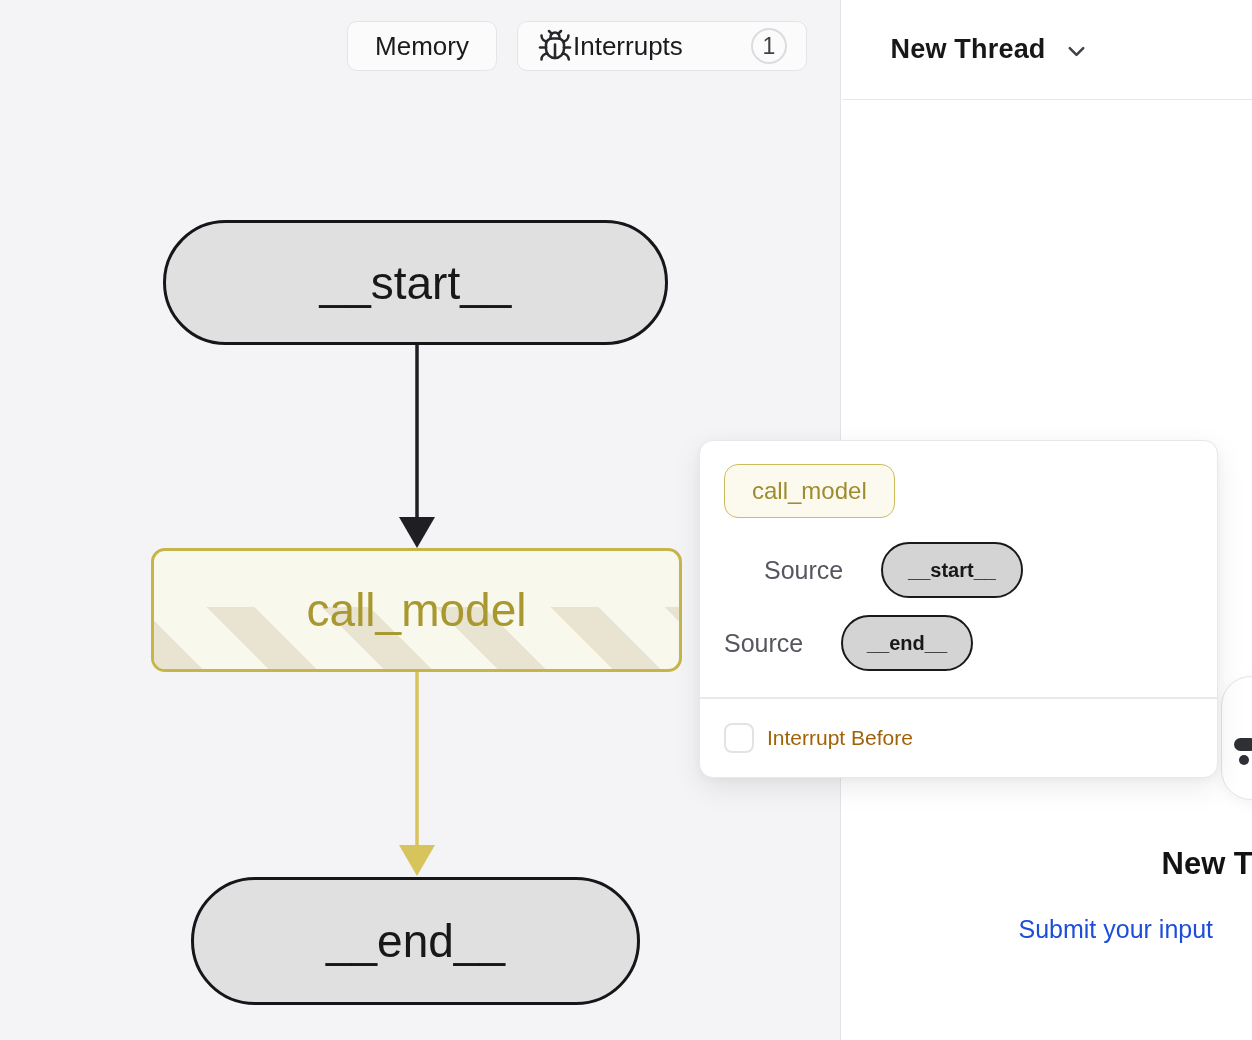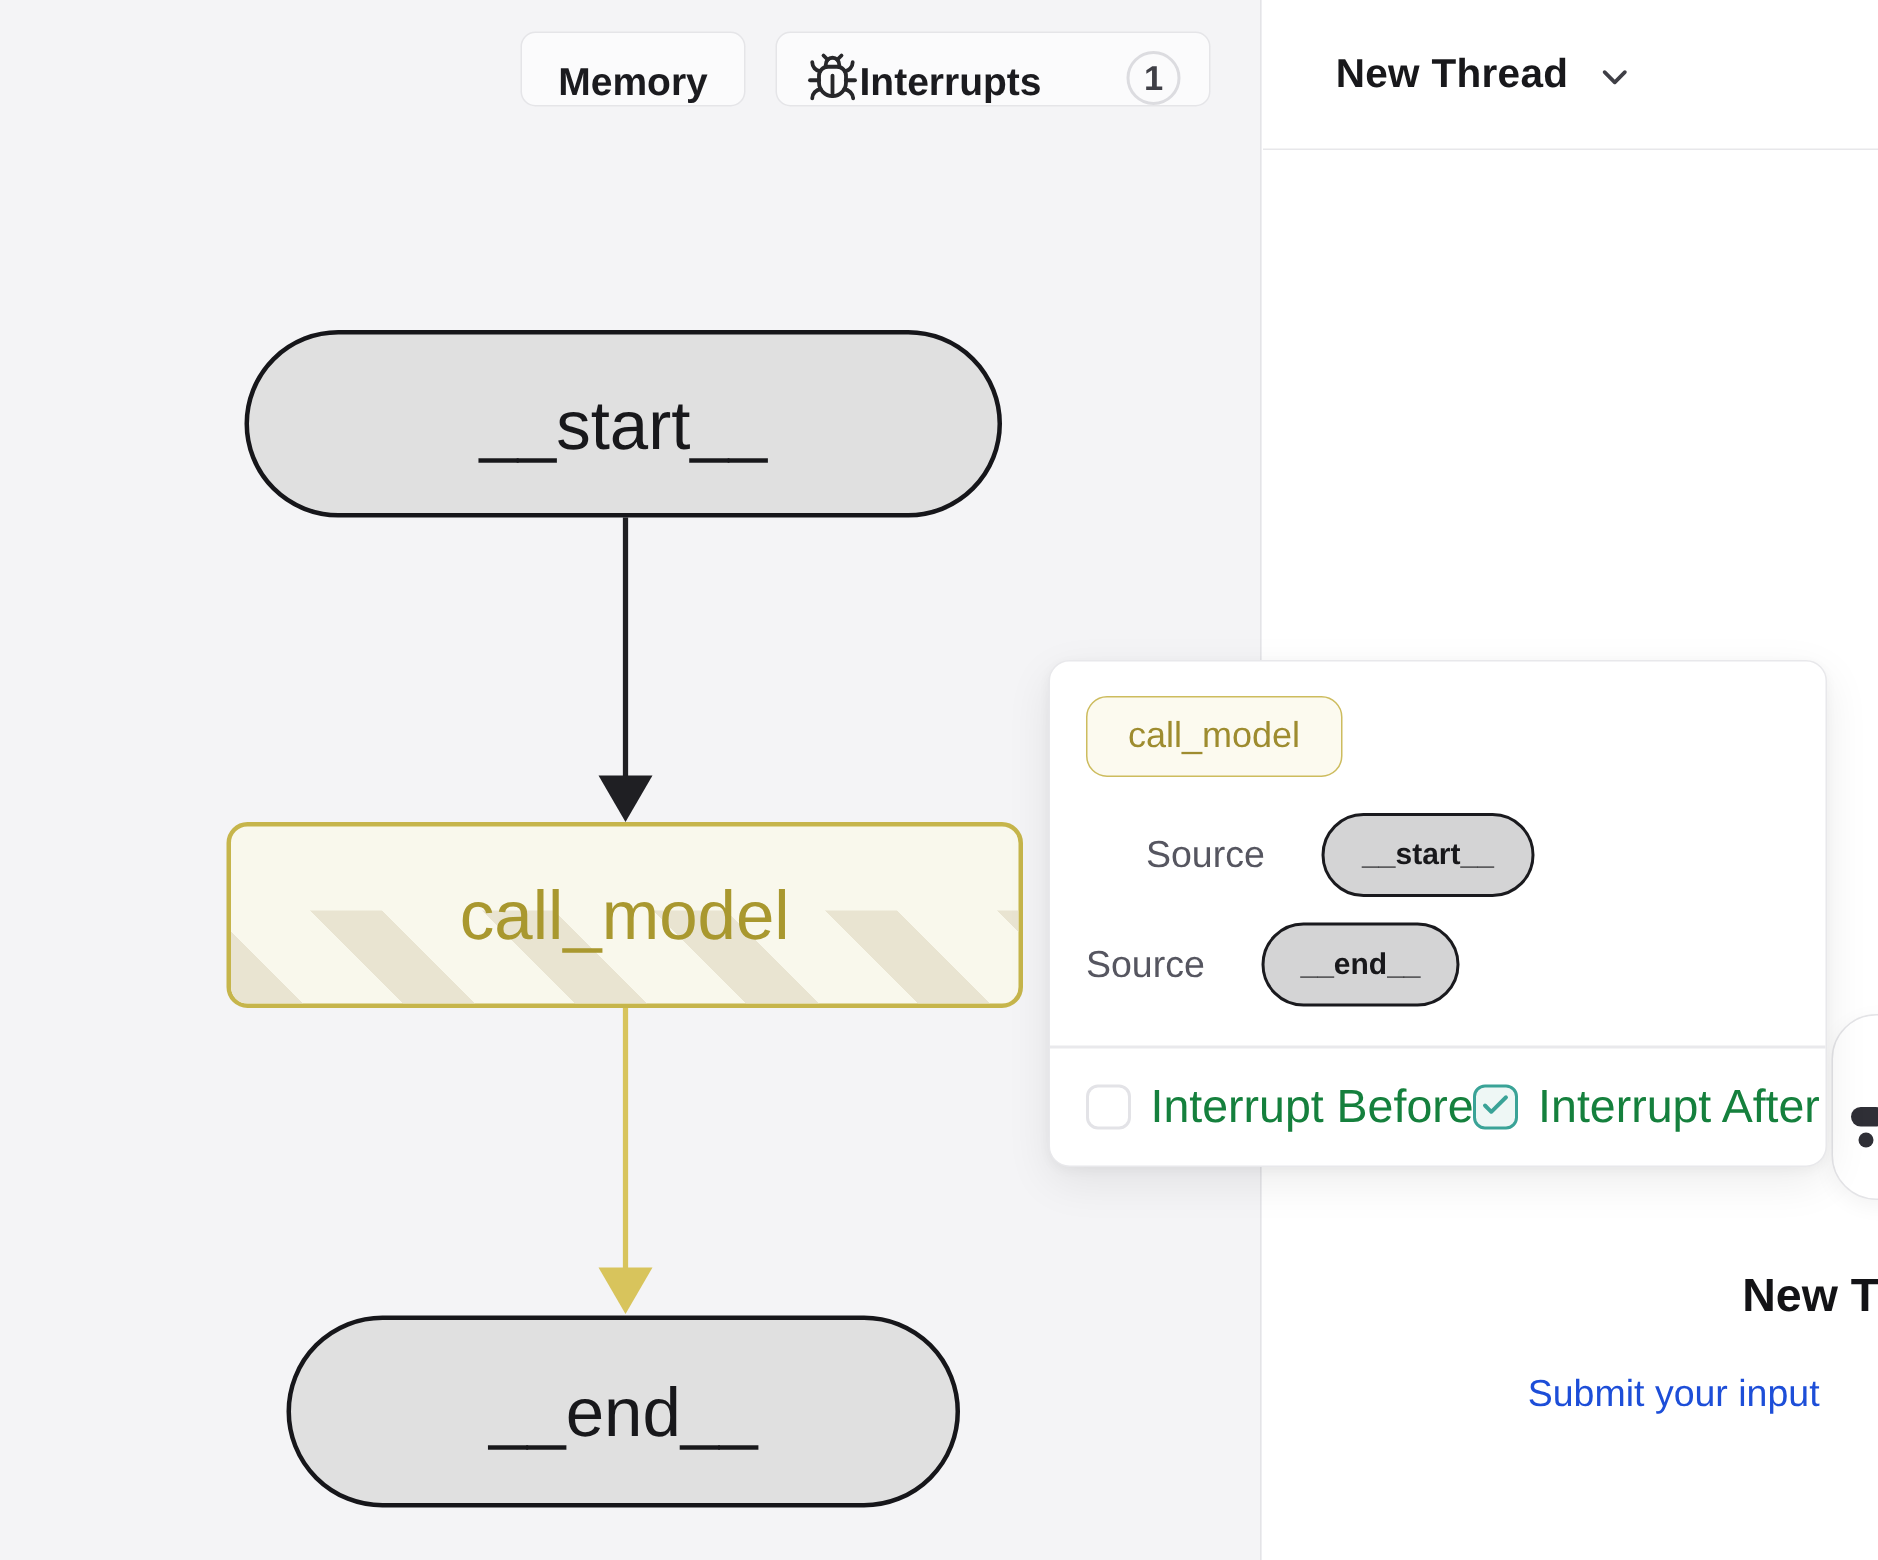--- a/index.html
+++ b/index.html
@@ -3,21 +3,21 @@
 <meta charset="utf-8">
 <style>
   html,body{margin:0;padding:0;background:#ffffff;}
   *{box-sizing:border-box;font-family:"Liberation Sans","DejaVu Sans",sans-serif;}
   .screen{position:relative;width:1252px;height:1040px;overflow:hidden;background:#ffffff;}
 
   
   .graph-panel{position:absolute;left:0;top:0;width:841px;height:1040px;background:#f4f4f6;overflow:hidden;border-right:1.5px solid #e4e4e7;}
   .edges-svg{position:absolute;left:0;top:0;}
 
-  .toolbar-btn{position:absolute;top:21px;height:50px;background:#fbfbfc;border:1.5px solid #e5e5e8;border-radius:10px;display:flex;align-items:flex-end;justify-content:center;font-size:26px;color:#1b1b1f;cursor:pointer;font-weight:bold;}
+  .toolbar-btn{position:absolute;top:21px;height:50px;background:#fbfbfc;border:1.5px solid #e5e5e8;border-radius:10px;display:flex;align-items:center;justify-content:center;font-size:26px;color:#1b1b1f;cursor:pointer;}
   .btn-memory{left:347px;width:150px;}
   .btn-interrupts{left:517px;width:290px;padding:0 19px;justify-content:flex-start;gap:0;}
   .bug-icon svg{display:block;}
   .count-badge{margin-left:auto;width:36px;height:36px;border:2px solid #dcdce0;border-radius:50%;display:flex;align-items:center;justify-content:center;font-size:23px;color:#3f3f46;background:#fbfbfc;}
 
   .node{position:absolute;display:flex;align-items:center;justify-content:center;font-size:46px;color:#18181b;overflow:hidden;}
   .node-pill{background:#e0e0e0;border:3px solid #16161a;border-radius:64px;}
   .node-start{left:163px;top:220px;width:505px;height:125px;}
   .node-end{left:191px;top:877px;width:449px;height:128px;}
   .node-callmodel{left:151px;top:548px;width:531px;height:124px;background:#f9f8ec;border:3px solid #c6b54b;border-radius:14px;color:#a9982f;}
@@ -45,21 +45,21 @@
   .pop-label{width:117px;font-size:25px;color:#565660;}
   .mini-pill{height:56px;display:flex;align-items:center;justify-content:center;background:#d4d4d5;border:2.5px solid #1a1a1e;border-radius:28px;font-size:20px;font-weight:700;color:#18181b;}
   .pill-source{width:142px;}
   .pill-target{width:132px;}
   .pop-divider{position:absolute;left:0;top:256px;width:100%;height:1.5px;background:#e9e9ec;}
   .pop-footer{position:absolute;left:24px;right:21px;top:257px;height:80px;display:flex;align-items:center;justify-content:space-between;}
   .cb-group{display:flex;align-items:center;gap:13px;}
   .checkbox{width:30px;height:30px;border-radius:8px;flex:none;}
   .checkbox.unchecked{border:2.5px solid #e3e3e7;background:#ffffff;}
   .checkbox.checked{border:2.5px solid #3aa397;background:#eef7f5;display:flex;align-items:center;justify-content:center;}
-  .cb-label{font-size:31px;color:#15803d;white-space:nowrap;}
+  .cb-label{font-size:21px;color:#a16207;white-space:nowrap;}
 </style>
 </head>
 <body>
 
 <div class="screen">
 
   <div class="graph-panel">
 
     <svg class="edges-svg" width="841" height="1040" viewBox="0 0 841 1040">
       <line x1="417" y1="345" x2="417" y2="521" stroke="#1f1f23" stroke-width="3.5"></line>
@@ -141,26 +141,16 @@
       <span class="mini-pill pill-target">__end__</span>
     </div>
 
     <div class="pop-divider"></div>
 
     <div class="pop-footer">
       <div class="cb-group">
         <span class="checkbox unchecked"></span>
         <span class="cb-label">Interrupt Before</span>
       </div>
-      <div class="cb-group">
-        <span class="checkbox checked">
-          <span>
-            <svg width="24" height="24" viewBox="0 0 24 24" fill="none" stroke="#3aa397" stroke-width="2.6" stroke-linecap="round" stroke-linejoin="round">
-              <path d="M5 13l4.2 4.2L19 7.5"></path>
-            </svg>
-          </span>
-        </span>
-        <span class="cb-label">Interrupt After</span>
-      </div>
     </div>
   </div>
 
 </div>
 
 </body></html>

